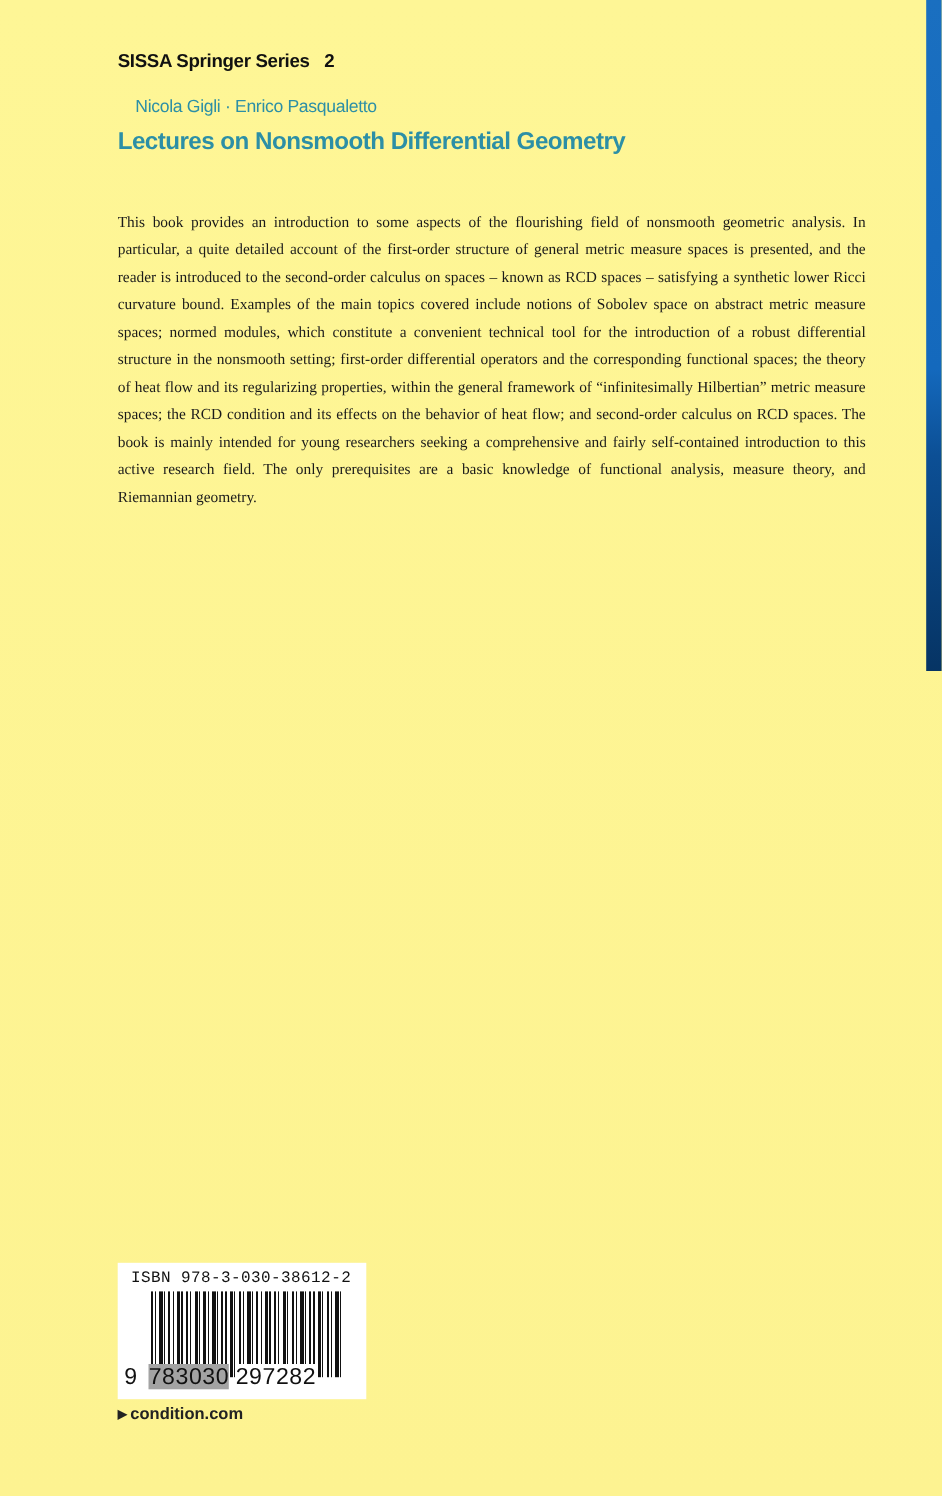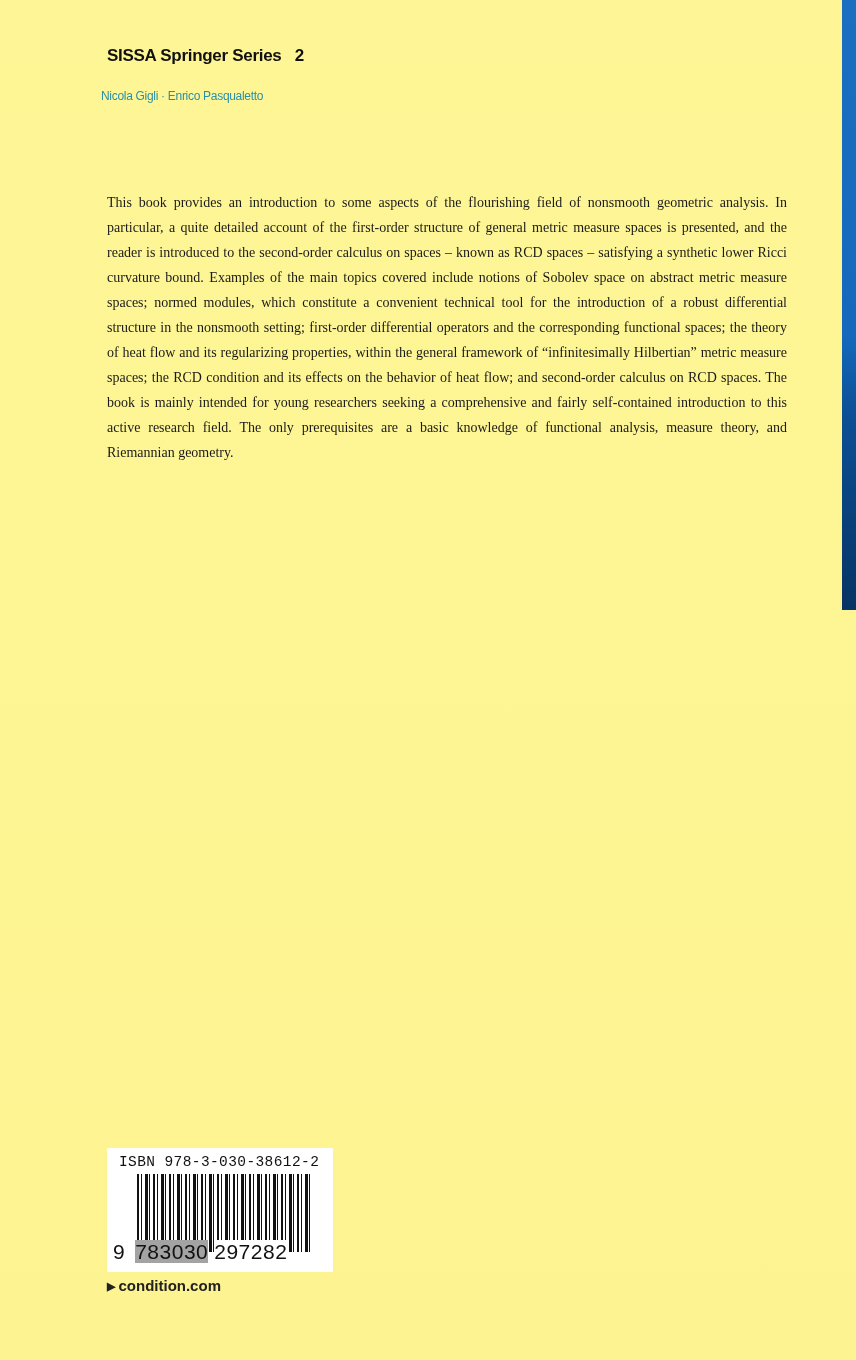--- a/index.html
+++ b/index.html
@@ -15,23 +15,23 @@
   .spine-strip {
     position: absolute; left: 842px; top: 0; width: 14px; height: 610px;
     background: linear-gradient(180deg, #1a6fc0 0%, #1469bd 55%, #0c4f95 68%, #063464 100%);
   }
   .series {
     position: absolute; left: 107px; top: 46px;
     font-family: "Liberation Sans", sans-serif; font-weight: bold;
     font-size: 17px; color: #111; letter-spacing: -0.3px;
   }
   .authors {
-    position: absolute; left: 101px; top: 89px;
+    position: absolute; left: 123px; top: 89px;
     font-family: "Liberation Sans", sans-serif;
-    font-size: 12px; color: #2c8fa6; letter-spacing: -0.3px;
+    font-size: 16px; color: #2c8fa6; letter-spacing: -0.3px;
   }
   .title {
     position: absolute; left: 107px; top: 115px;
     font-family: "Liberation Sans", sans-serif; font-weight: bold;
     font-size: 22px; color: #2c8fa6; letter-spacing: -0.5px;
   }
   .blurb {
     position: absolute; left: 107px; top: 190px; width: 680px;
     font-size: 14px; line-height: 25px; color: #1a1a1a;
     text-align: justify; margin: 0;
@@ -65,20 +65,21 @@
   .website .arrow { font-size: 11px; margin-right: 3px; vertical-align: 1px; }
 </style>
 </head>
 <body>
 
 <div class="cover">
   <div class="spine-strip"></div>
 
   <div class="series" style="white-space:pre;">SISSA Springer Series   2</div>
   <div class="authors">Nicola Gigli · Enrico Pasqualetto</div>
+  <div class="title">Lectures on Nonsmooth Differential Geometry</div>
 
   <p class="blurb">This book provides an introduction to some aspects of the flourishing field of nonsmooth geometric analysis. In particular, a quite detailed account of the first-order structure of general metric measure spaces is presented, and the reader is introduced to the second-order calculus on spaces – known as RCD spaces – satisfying a synthetic lower Ricci curvature bound. Examples of the main topics covered include notions of Sobolev space on abstract metric measure spaces; normed modules, which constitute a convenient technical tool for the introduction of a robust differential structure in the nonsmooth setting; first-order differential operators and the corresponding functional spaces; the theory of heat flow and its regularizing properties, within the general framework of “infinitesimally Hilbertian” metric measure spaces; the RCD condition and its effects on the behavior of heat flow; and second-order calculus on RCD spaces. The book is mainly intended for young researchers seeking a comprehensive and fairly self-contained introduction to this active research field. The only prerequisites are a basic knowledge of functional analysis, measure theory, and Riemannian geometry.</p>
 
   <div class="barcode-box">
     <div class="isbn-top">ISBN 978-3-030-38612-2</div>
     <div class="bars"></div>
     <div class="isbn-num">
       <span style="background:#fff;padding-right:4px;">9</span><span class="gap"></span><span style="background:#a3a3a3;">783030</span><span class="gap"></span><span style="background:#fff;">297282</span>
     </div>
   </div>

